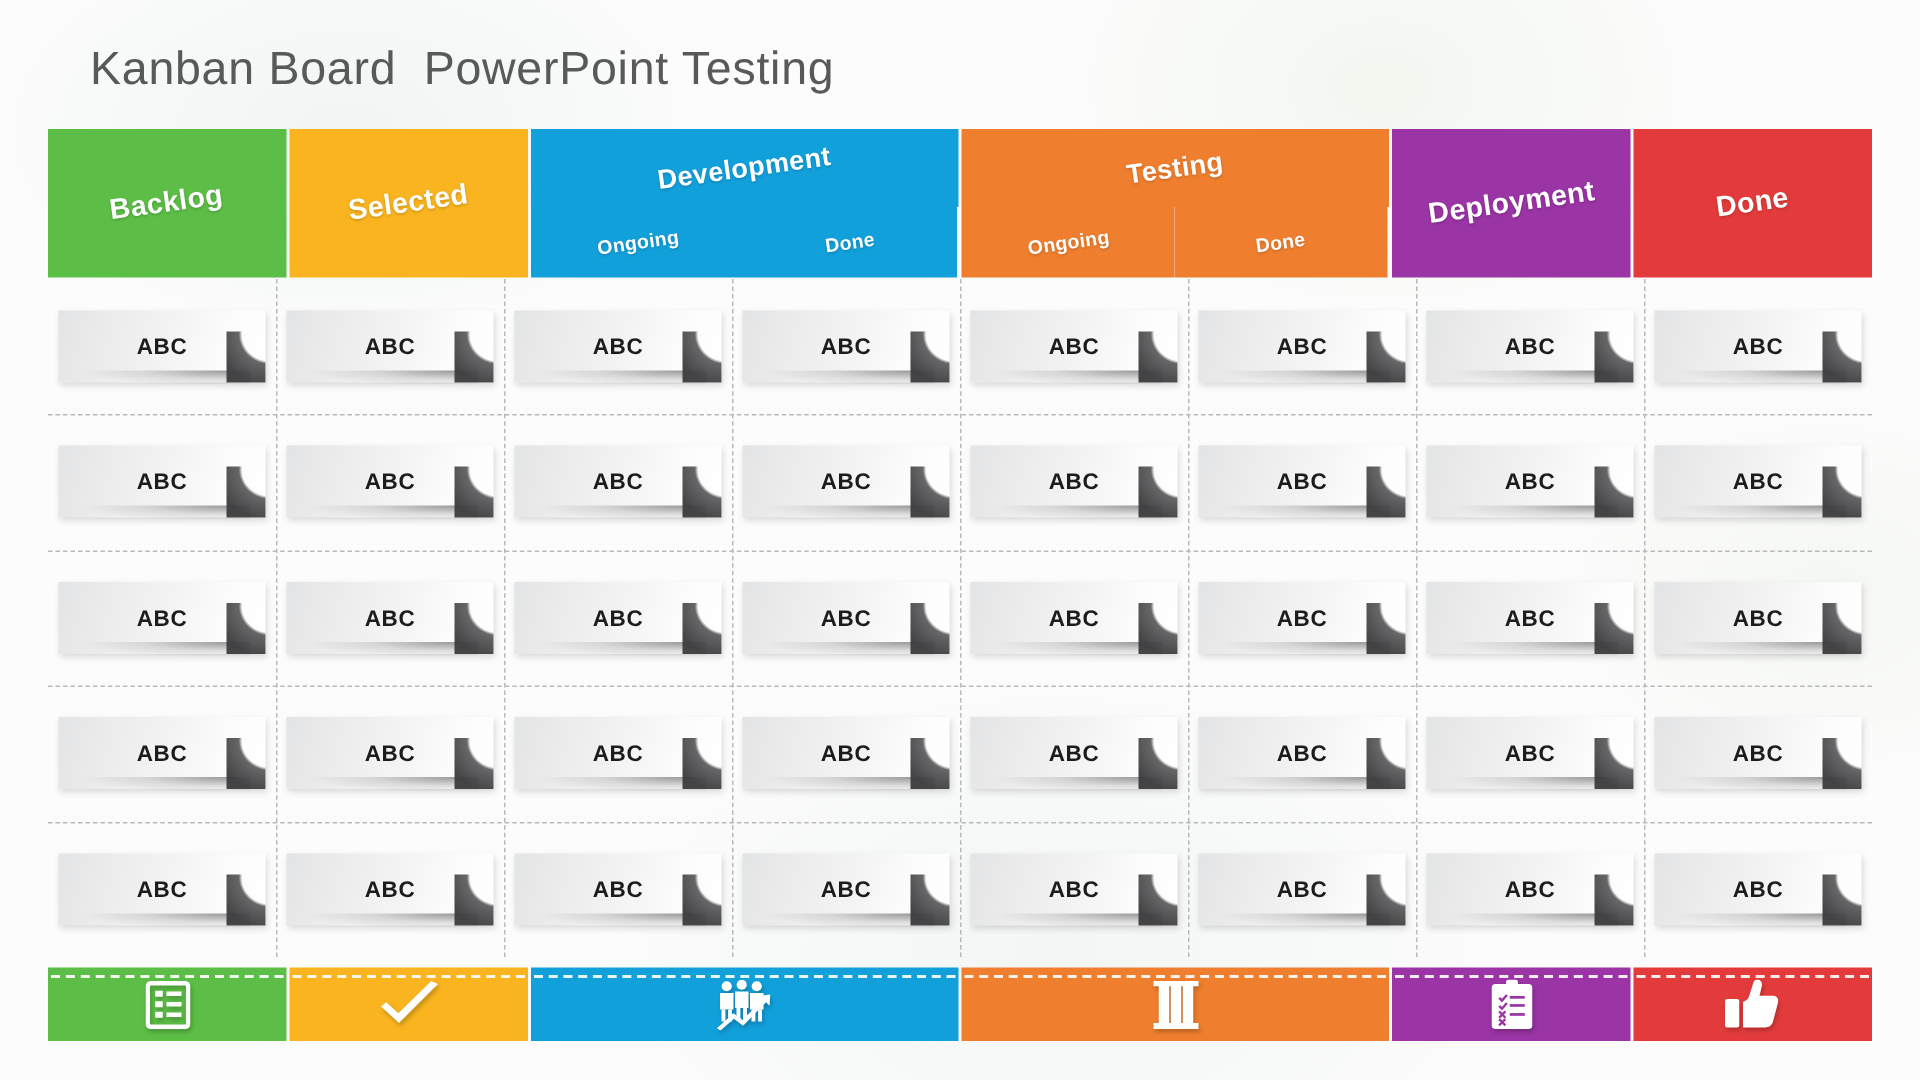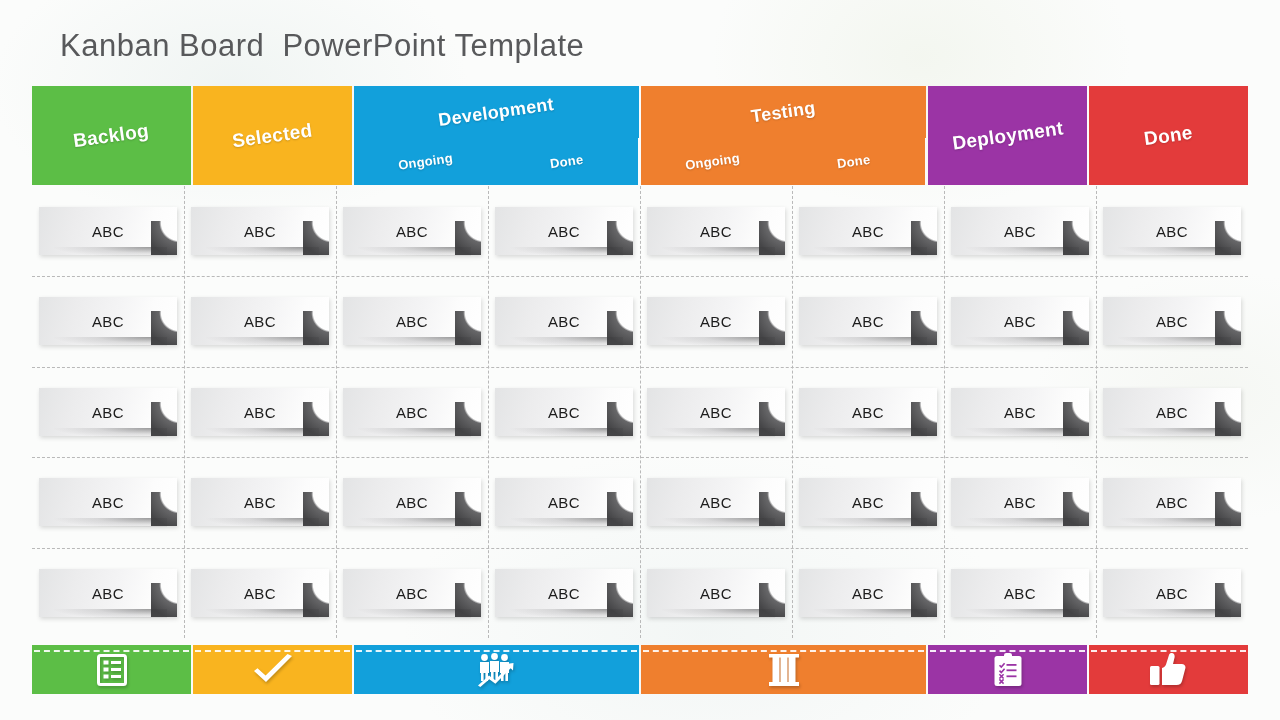--- a/index.html
+++ b/index.html
@@ -75,21 +75,21 @@
   }
 
   .card {
     position:relative;
     width:138px; height:48px;
     background:linear-gradient(105deg,#e3e4e5 0%,#ececed 26%,#f4f4f5 55%,#fcfcfc 78%,#ffffff 100%);
     display:flex; align-items:center; justify-content:center;
     filter:drop-shadow(1px 2px 2px rgba(0,0,0,.14));
   }
   .card-label {
-    font-size:15px; font-weight:normal; color:#1c1c1c; letter-spacing:.4px;
+    font-size:15px; font-weight:bold; color:#1c1c1c; letter-spacing:.4px;
     position:relative; z-index:3;text-align:right;
   }
   
   .card::after {
     content:""; position:absolute; right:0; bottom:0;
     width:26px; height:34px; z-index:2;
     background:radial-gradient(ellipse 36px 34px at 112% 6%,
                rgba(255,255,255,0) 52%, rgba(90,90,92,.92) 58%, rgba(60,60,62,.95) 100%);
   }
   
@@ -109,21 +109,21 @@
   .fcol::before {
     content:""; position:absolute; left:2px; right:2px; top:5px; height:0;
     border-top:2px dashed rgba(255,255,255,.9);
   }
   .ficon { position:relative; z-index:2; filter:drop-shadow(1.5px 2px 1.5px rgba(0,0,0,.22)); }
   .ficon svg { display:block; }
 </style>
 </head>
 <body>
 
-<div id="slide-title">Kanban Board  PowerPoint Template</div>
+<div id="slide-title">Kanban Board  PowerPoint Testing</div>
 
 <div id="board">
   <div id="headers">
       <div class="col" style="left: 0px; width: 159px; height: 99px;">
         <div class="hdr hdr-tall" style="background: rgb(92, 190, 70);">
           <span class="hdr-label l-main">Backlog</span>
         </div>
       </div>
       <div class="col" style="left: 161px; width: 159px; height: 99px;">
         <div class="hdr hdr-tall" style="background: rgb(249, 180, 31);">

